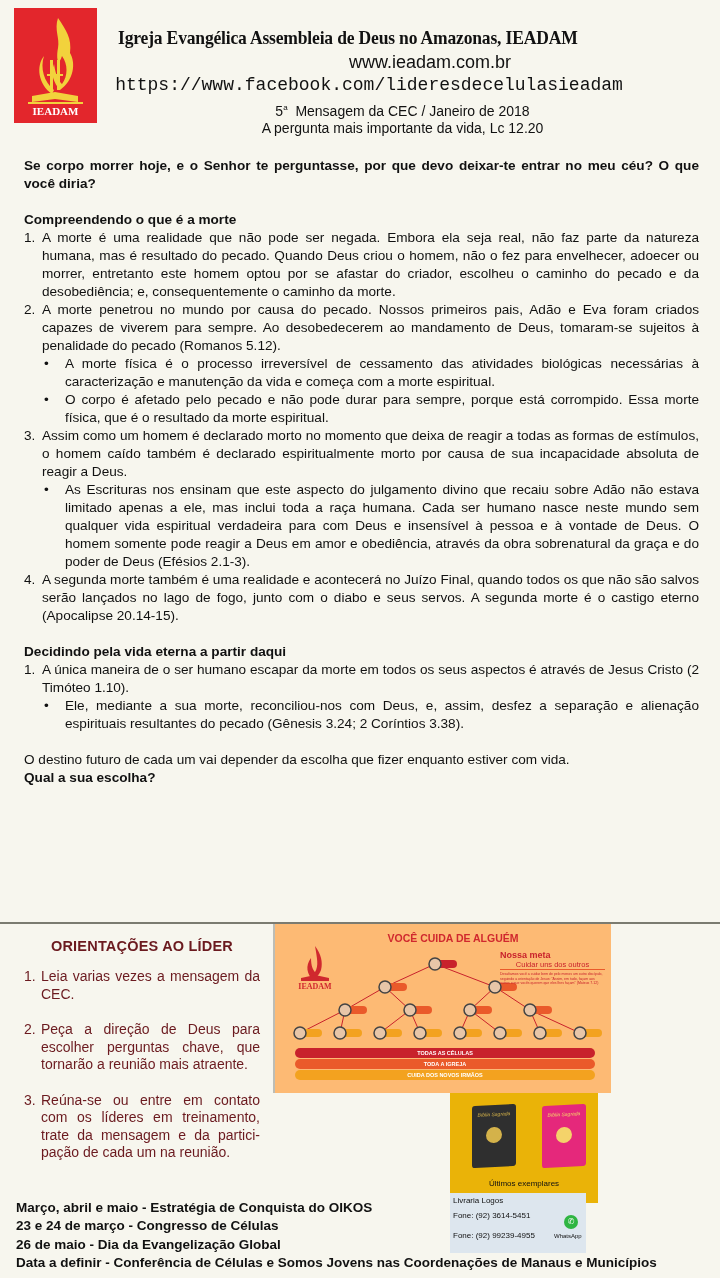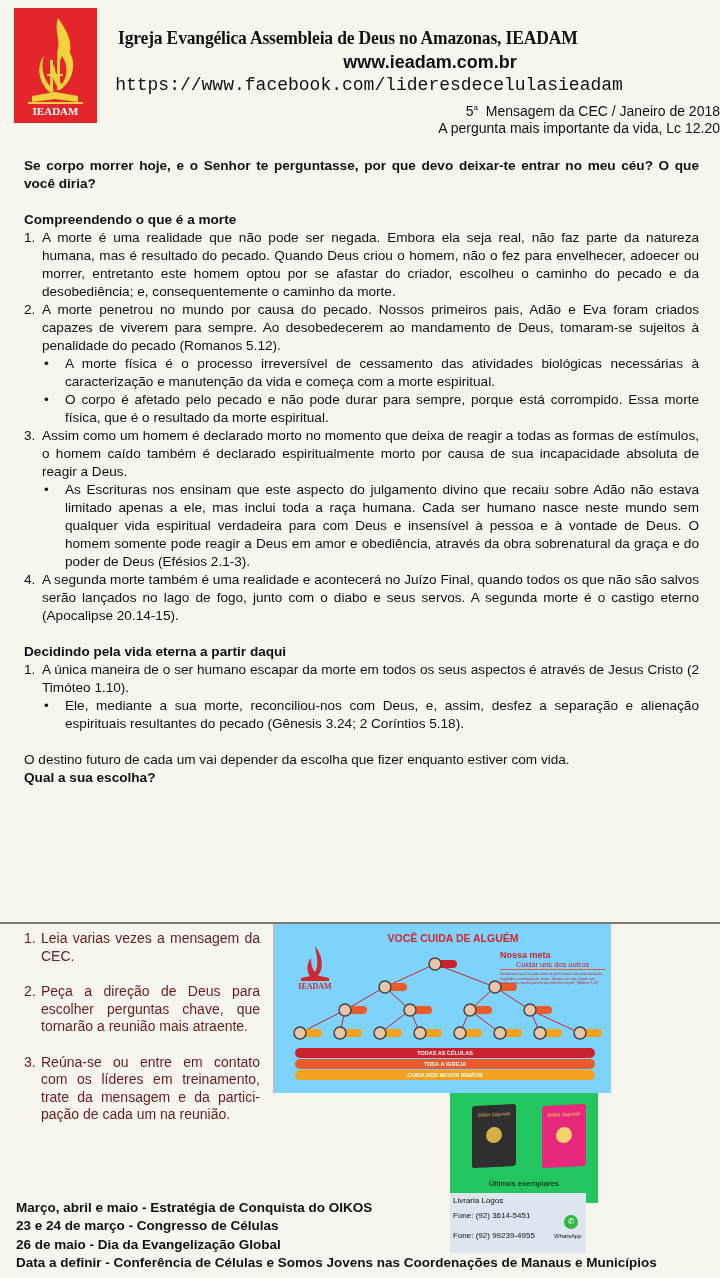--- a/index.html
+++ b/index.html
@@ -5,48 +5,48 @@
   html, body { margin:0; padding:0; }
   body { width:720px; height:1278px; background:#f7f6ee; position:relative; overflow:hidden;
          font-family:"Liberation Sans", sans-serif; color:#111; }
   .abs { position:absolute; }
   
   .logo { left:14px; top:8px; width:83px; height:115px; background:#e3262c; }
   .logo svg { display:block; }
   .hdr-title { left:118px; top:27px; width:600px; font-family:"Liberation Serif", serif; font-weight:bold;
                font-size:19.5px; letter-spacing:-0.2px; transform:scaleX(0.9); transform-origin:left; white-space:nowrap; }
   .hdr-site { left:0; width:720px; top:54px; text-align:center; padding-left:70px; box-sizing:border-box; font-size:18px; }
-  .hdr-site.s1 { top:52px; padding-left:140px;font-weight:bold; }
+  .hdr-site.s1 { top:52px; padding-left:140px; }
   .hdr-site.s2 { top:75px; padding-left:18px;font-family:Liberation Mono, monospace; }
-  .hdr-msg { left:0; width:720px; text-align:right; font-size:14px; padding-left:85px; box-sizing:border-box; }
+  .hdr-msg { left:0; width:720px; text-align:center; font-size:14px; padding-left:85px; box-sizing:border-box; }
   .hdr-msg.m1 { top:103px; }
   .hdr-msg.m2 { top:120px; }
   sup { font-size:8px; }
 
   .content { left:24px; top:157px; width:675px; font-size:13.6px; line-height:18px; text-align:justify; }
   .content p { margin:0; }
   .bold { font-weight:bold; }
   .gap { height:18px; }
   .ol-item { position:relative; padding-left:18px; }
   .ol-num { position:absolute; left:0; top:0; }
   .ul-item { position:relative; padding-left:41px; }
   .ul-dot { position:absolute; left:20px; top:0; }
 
   .divider { left:0; top:922px; width:720px; height:2px; background:#7b7b70; }
 
   .orient { left:24px; top:930px; width:236px; color:#6b1a1f; }
   .orient h3 { margin:8px 0 14px 0; text-align:center; font-size:14.5px; font-weight:bold; letter-spacing:0.2px; }
   .orient .oi { position:relative; padding-left:17px; font-size:14px; line-height:17.5px; text-align:justify; margin-bottom:18px; }
   .orient .oi .n { position:absolute; left:0; top:0; }
 
-  .infographic { left:273px; top:924px; width:336px; height:169px; background:#7dd3fc; border-left:2px solid #bdbdb5; }
+  .infographic { left:273px; top:924px; width:336px; height:169px; background:#fdba74; border-left:2px solid #bdbdb5; }
   .ig-title { left:0; top:8px; width:336px; text-align:center; color:#d0282e; font-weight:bold; font-size:10.5px; padding-left:20px; box-sizing:border-box; }
   .band { height:10px; left:10px; width:300px; border-radius:6px; color:#fff; font-weight:bold; font-size:5.5px; text-align:center; line-height:10px; }
 
-  .bibles { left:450px; top:1093px; width:148px; height:110px; background:#22c55e; }
+  .bibles { left:450px; top:1093px; width:148px; height:110px; background:#eab308; }
   .store { left:450px; top:1193px; width:136px; height:60px; background:#dde6ee; font-size:8px; }
 
   .events { left:16px; top:1199px; width:690px; font-size:13.5px; line-height:18.3px; font-weight:bold; }
 </style>
 </head>
 <body>
 
 <div class="abs logo">
   <svg width="83" height="115" viewBox="0 0 83 115">
     <path d="M44 10 C52 22 58 30 56 45 C62 55 60 72 46 82 C40 75 36 66 40 56 C42 70 46 74 48 76 C54 68 54 56 48 48 C44 60 42 50 44 40 C46 30 40 22 44 10 Z" fill="#f2d23c"></path>
@@ -75,30 +75,31 @@
       <div class="ul-item"><span class="ul-dot">•</span><span>A morte física é o processo irreversível de cessamento das atividades biológicas necessárias à caracterização e manutenção da vida e começa com a morte espiritual.</span></div>
       <div class="ul-item"><span class="ul-dot">•</span><span>O corpo é afetado pelo pecado e não pode durar para sempre, porque está corrompido. Essa morte física, que é o resultado da morte espiritual.</span></div>
       <div class="ol-item"><span class="ol-num">3.</span><span>Assim como um homem é declarado morto no momento que deixa de reagir a todas as formas de estímulos, o homem caído também é declarado espiritualmente morto por causa de sua incapacidade absoluta de reagir a Deus.</span></div>
       <div class="ul-item"><span class="ul-dot">•</span><span>As Escrituras nos ensinam que este aspecto do julgamento divino que recaiu sobre Adão não estava limitado apenas a ele, mas inclui toda a raça humana. Cada ser humano nasce neste mundo sem qualquer vida espiritual verdadeira para com Deus e insensível à pessoa e à vontade de Deus. O homem somente pode reagir a Deus em amor e obediência, através da obra sobrenatural da graça e do poder de Deus (Efésios 2.1-3).</span></div>
       <div class="ol-item"><span class="ol-num">4.</span><span>A segunda morte também é uma realidade e acontecerá no Juízo Final, quando todos os que não são salvos serão lançados no lago de fogo, junto com o diabo e seus servos. A segunda morte é o castigo eterno (Apocalipse 20.14-15).</span></div>
     </div>
   <div class="gap"></div>
   <p class="bold">Decidindo pela vida eterna a partir daqui</p>
   <div id="sec2">
       <div class="ol-item"><span class="ol-num">1.</span><span>A única maneira de o ser humano escapar da morte em todos os seus aspectos é através de Jesus Cristo (2 Timóteo 1.10).</span></div>
-      <div class="ul-item"><span class="ul-dot">•</span><span>Ele, mediante a sua morte, reconciliou-nos com Deus, e, assim, desfez a separação e alienação espirituais resultantes do pecado (Gênesis 3.24; 2 Coríntios 5.18).</span></div>
+      <div class="ul-item"><span class="ul-dot">•</span><span>Ele, mediante a sua morte, reconciliou-nos com Deus, e, assim, desfez a separação e alienação espirituais resultantes do pecado (Gênesis 3.24; 2 Coríntios 3.38).</span></div>
     </div>
   <div class="gap"></div>
   <p>O destino futuro de cada um vai depender da escolha que fizer enquanto estiver com vida.</p>
   <p class="bold">Qual a sua escolha?</p>
 </div>
 
 <div class="abs divider"></div>
 
 <div class="abs orient">
+  <h3>ORIENTAÇÕES AO LÍDER</h3>
   <div id="orientList">
       <div class="oi"><span class="n">1.</span><span>Leia varias vezes a mensagem da CEC.</span></div>
       <div class="oi"><span class="n">2.</span><span>Peça a direção de Deus para escolher perguntas chave, que tornarão a reunião mais atraente.</span></div>
       <div class="oi"><span class="n">3.</span><span>Reúna-se ou entre em contato com os líderes em treinamento, trate da mensagem e da partici-pação de cada um na reunião.</span></div>
     </div>
 </div>
 
 <div class="abs infographic">
   <div class="abs ig-title">VOCÊ CUIDA DE ALGUÉM</div>
   <svg class="abs" style="left:18px;top:20px" width="44" height="46" viewBox="0 0 44 46">

